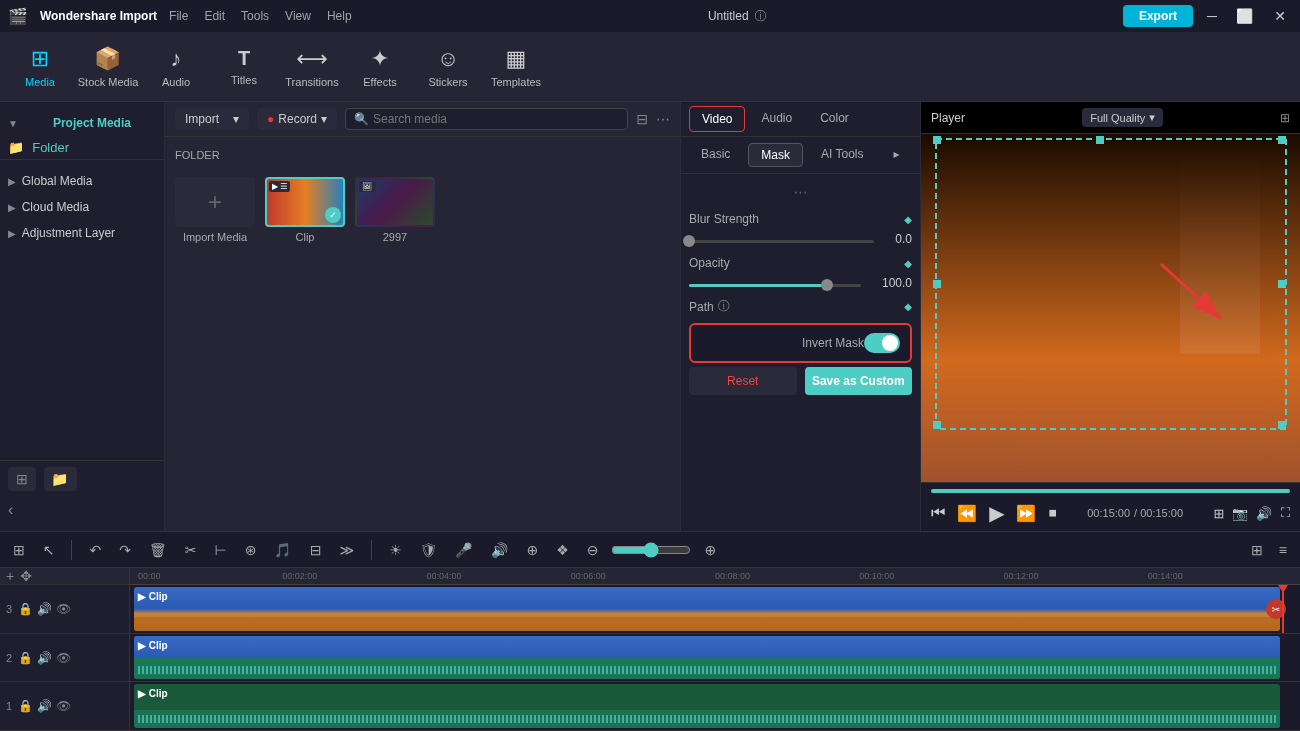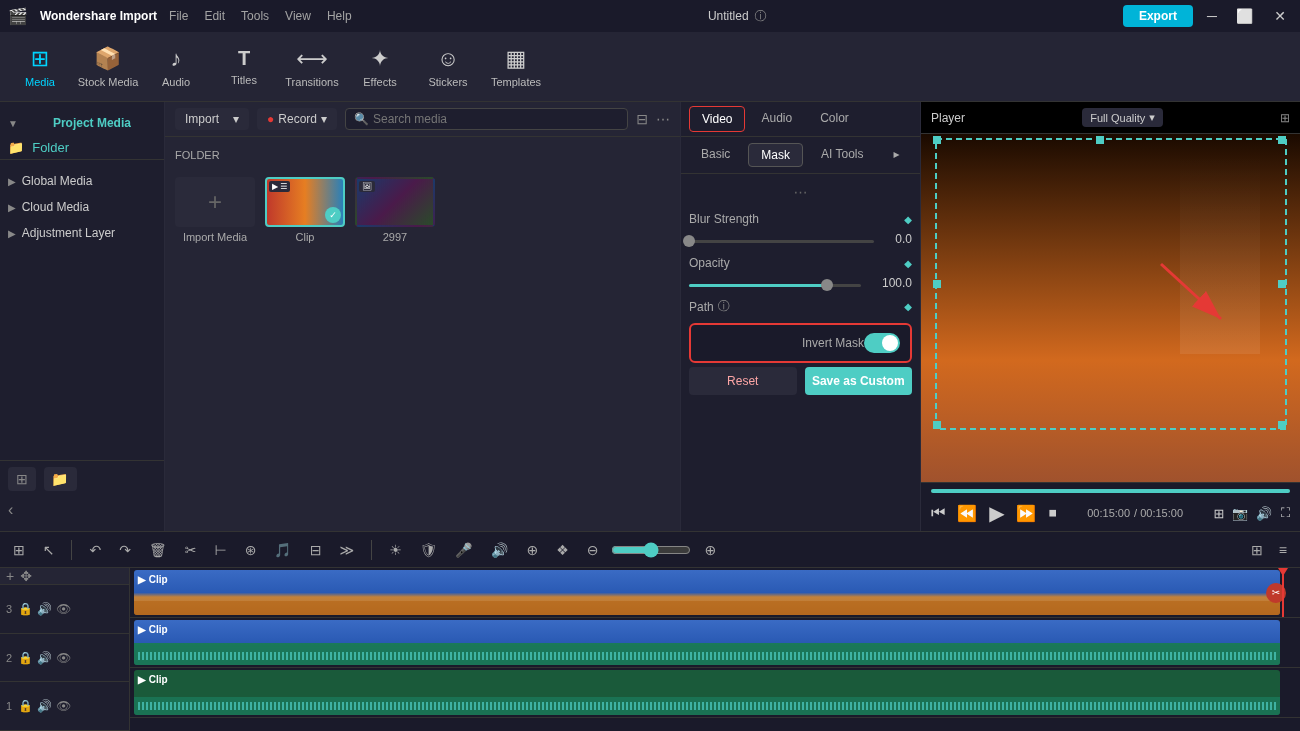--- a/index.html
+++ b/index.html
@@ -62,21 +62,21 @@
     .diamond { color: #4ecdc4; font-size: 10px; }
 
     .invert-mask-row { background: #1a1a2a; border: 2px solid #e53935; border-radius: 6px; padding: 8px 10px; display: flex; align-items: center; justify-content: flex-end; margin: 4px 0; }
     .toggle { width: 36px; height: 20px; background: #555; border-radius: 10px; position: relative; cursor: pointer; }
     .toggle.on { background: #4ecdc4; }
     .toggle-thumb { width: 16px; height: 16px; background: #fff; border-radius: 50%; position: absolute; top: 2px; transition: left 0.2s; }
     .toggle.on .toggle-thumb { left: 18px; }
 
     .add-draw-btn { width: 100%; background: #2a2a3a; border: none; color: #ccc; padding: 8px; border-radius: 4px; cursor: pointer; font-size: 12px; margin: 6px 0; }
     .action-row { display: flex; gap: 8px; margin-top: 4px; }
-    .reset-btn { flex: 1; background: #2a2a3a; border: none; color: #fca5a5; padding: 7px; border-radius: 4px; cursor: pointer; font-size: 12px; }
+    .reset-btn { flex: 1; background: #2a2a3a; border: none; color: #ef4444; padding: 7px; border-radius: 4px; cursor: pointer; font-size: 12px; }
     .save-custom-btn { flex: 1; background: #4ecdc4; border: none; color: #fff; padding: 7px; border-radius: 4px; cursor: pointer; font-size: 12px; font-weight: 600; }
 
     
     #player-area { width: 380px; background: #000000; border-left: 1px solid #2a2a3a; display: flex; flex-direction: column; }
     .player-header { display: flex; align-items: center; justify-content: space-between; padding: 6px 10px; border-bottom: 1px solid #333; }
     .player-title { font-size: 12px; color: #ccc; }
     .quality-select { background: #2a2a3a; border: none; color: #ccc; padding: 3px 8px; border-radius: 4px; font-size: 11px; cursor: pointer; display: flex; align-items: center; gap: 4px; }
     .player-canvas { flex: 1; background: #000; position: relative; overflow: hidden; }
     
     
@@ -471,20 +471,32 @@
       <div class="track-ctrl">
         <span style="color:#888;font-size:11px;margin-right:2px;">1</span>
         <span class="track-icon">🔒</span>
         <span class="track-icon">🔊</span>
         <span class="track-icon">👁</span>
       </div>
     </div>
 
     <div class="track-content">
 
+      <div class="time-ruler">
+        <div class="ruler-marks">
+          <span class="ruler-mark">00:00</span>
+          <span class="ruler-mark">00:02:00</span>
+          <span class="ruler-mark">00:04:00</span>
+          <span class="ruler-mark">00:06:00</span>
+          <span class="ruler-mark">00:08:00</span>
+          <span class="ruler-mark">00:10:00</span>
+          <span class="ruler-mark">00:12:00</span>
+          <span class="ruler-mark">00:14:00</span>
+        </div>
+      </div>
 
       <div class="track-lane" style="position:relative;">
         <div class="clip-block video" style="left:4px;right:20px;top:2px;bottom:2px;position:absolute;border-radius:3px;overflow:hidden;">
           <div class="clip-label">
             <span>▶</span>
               <span>Clip</span>
           </div>
 
           <div style="position:absolute;bottom:0;left:0;right:0;height:14px;background:rgba(180,100,20,0.6);"></div>
         </div>

